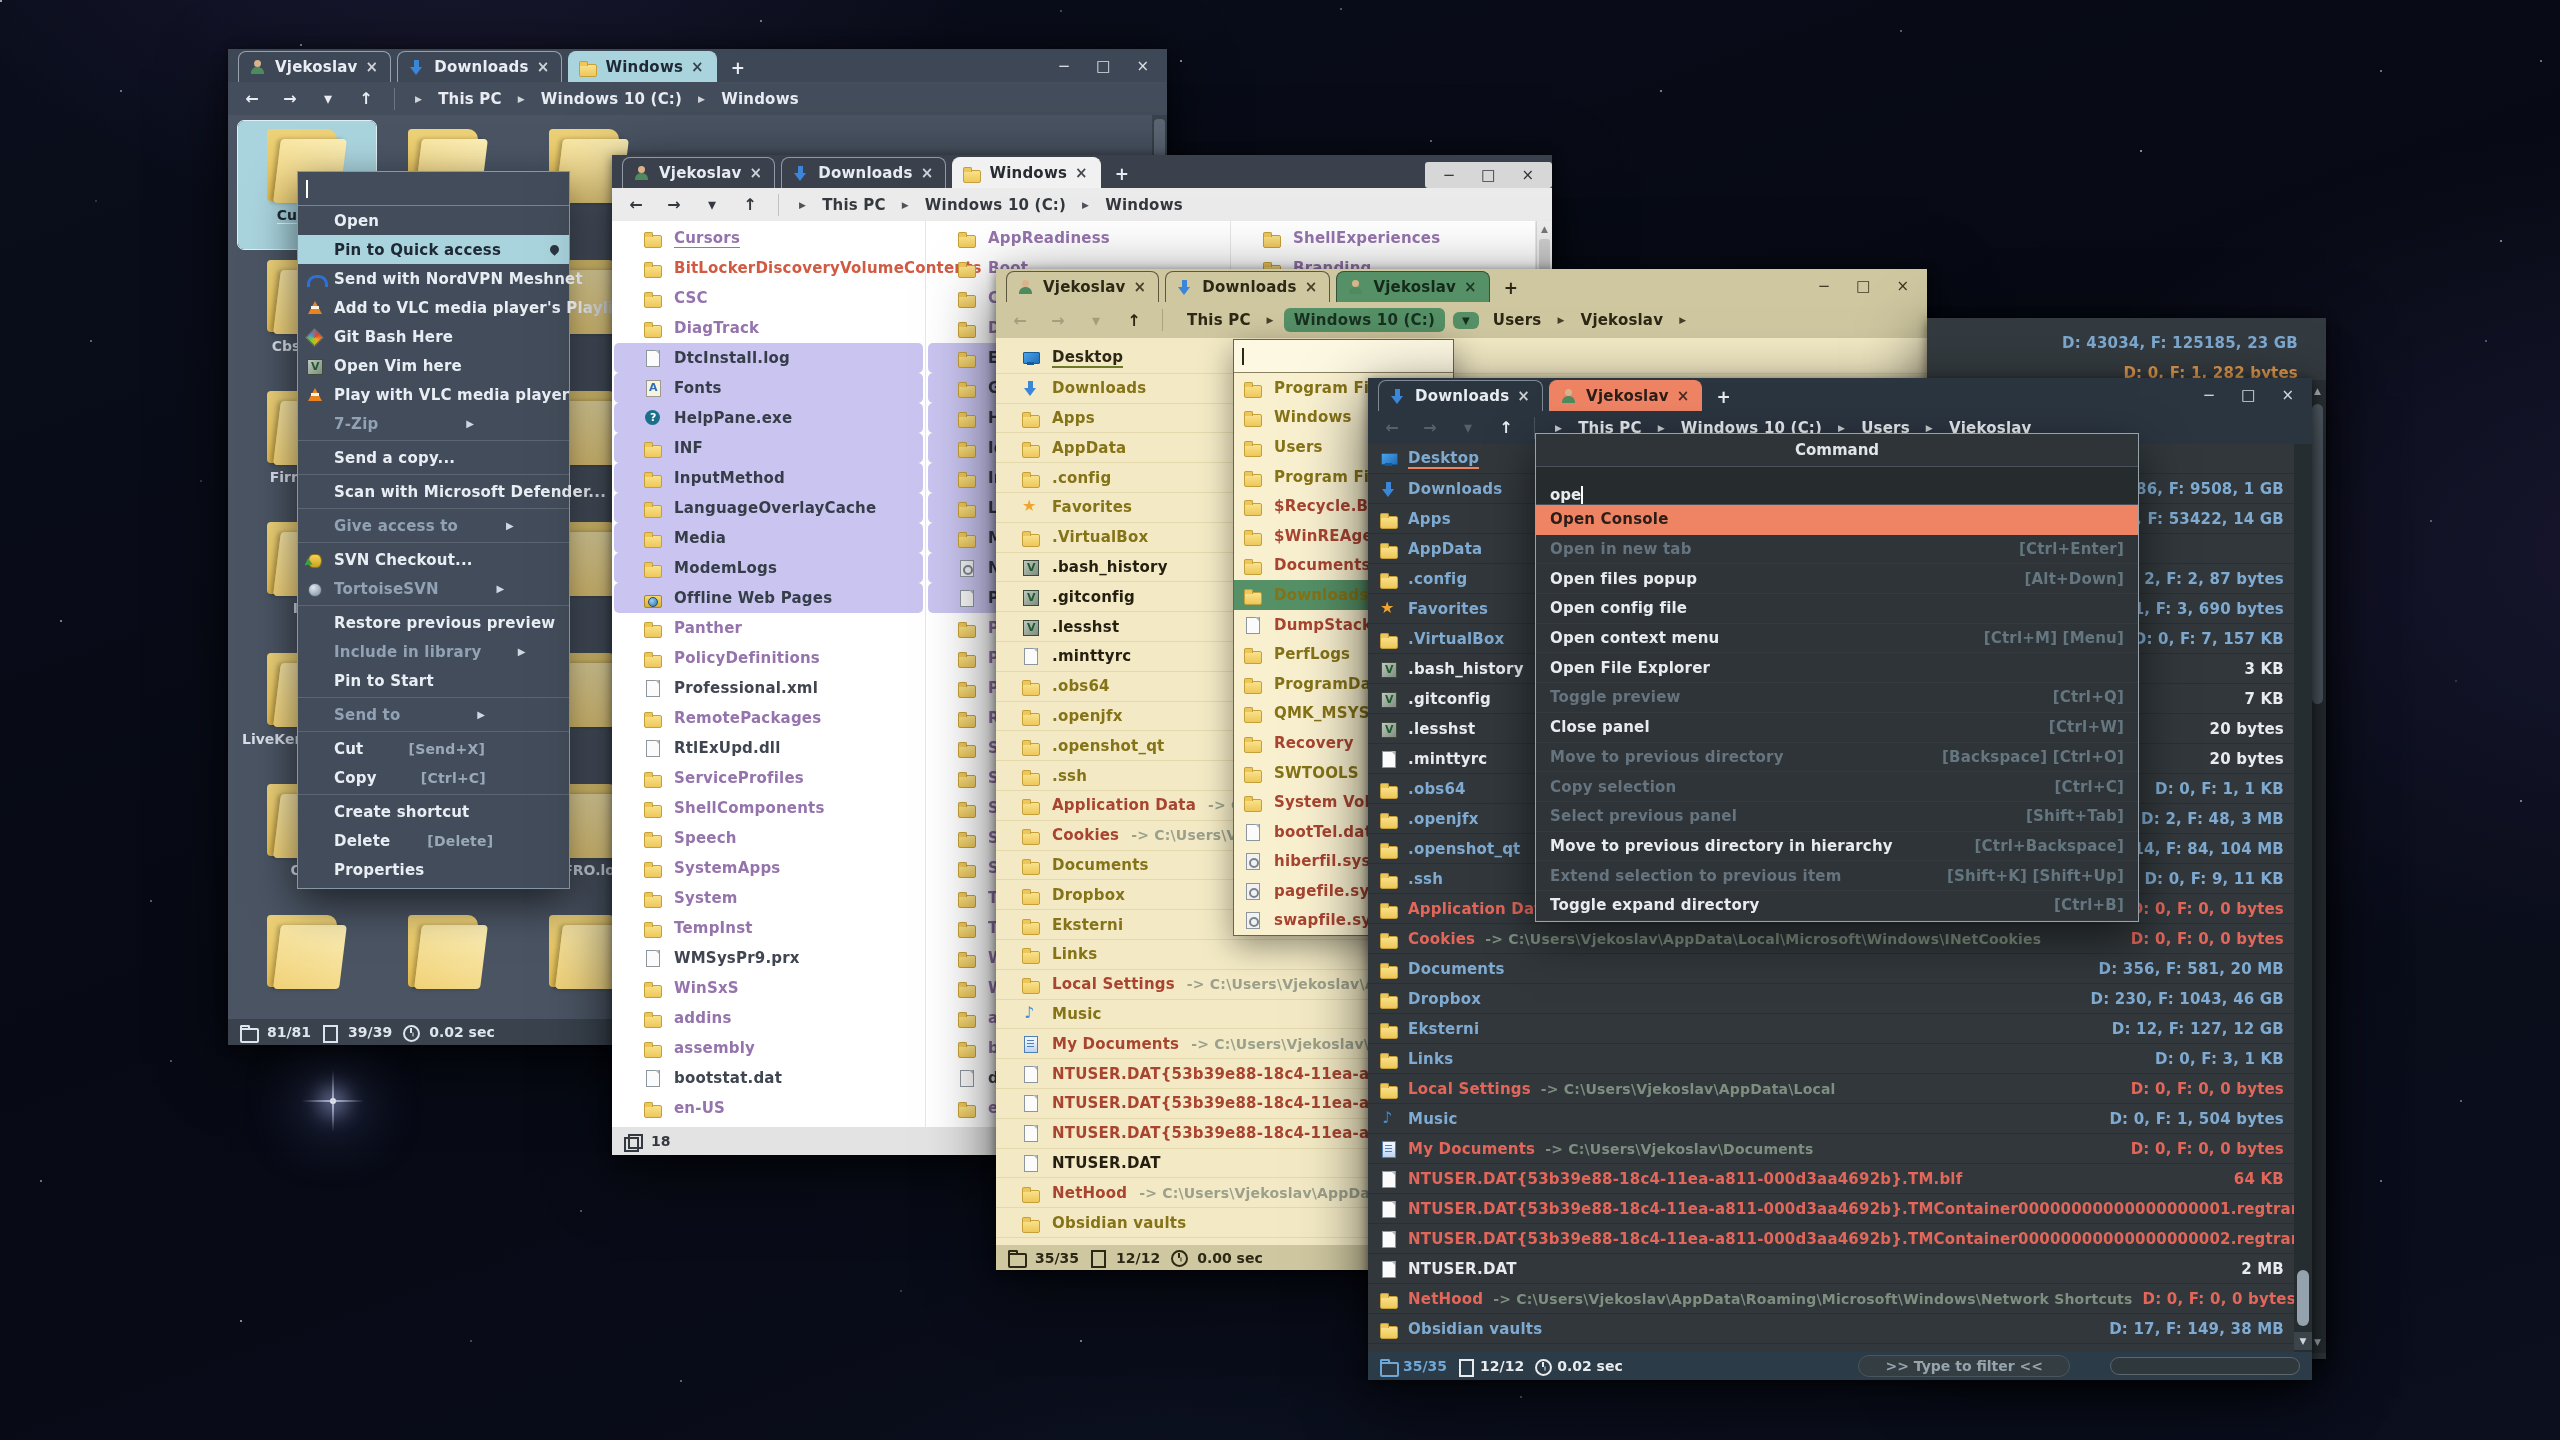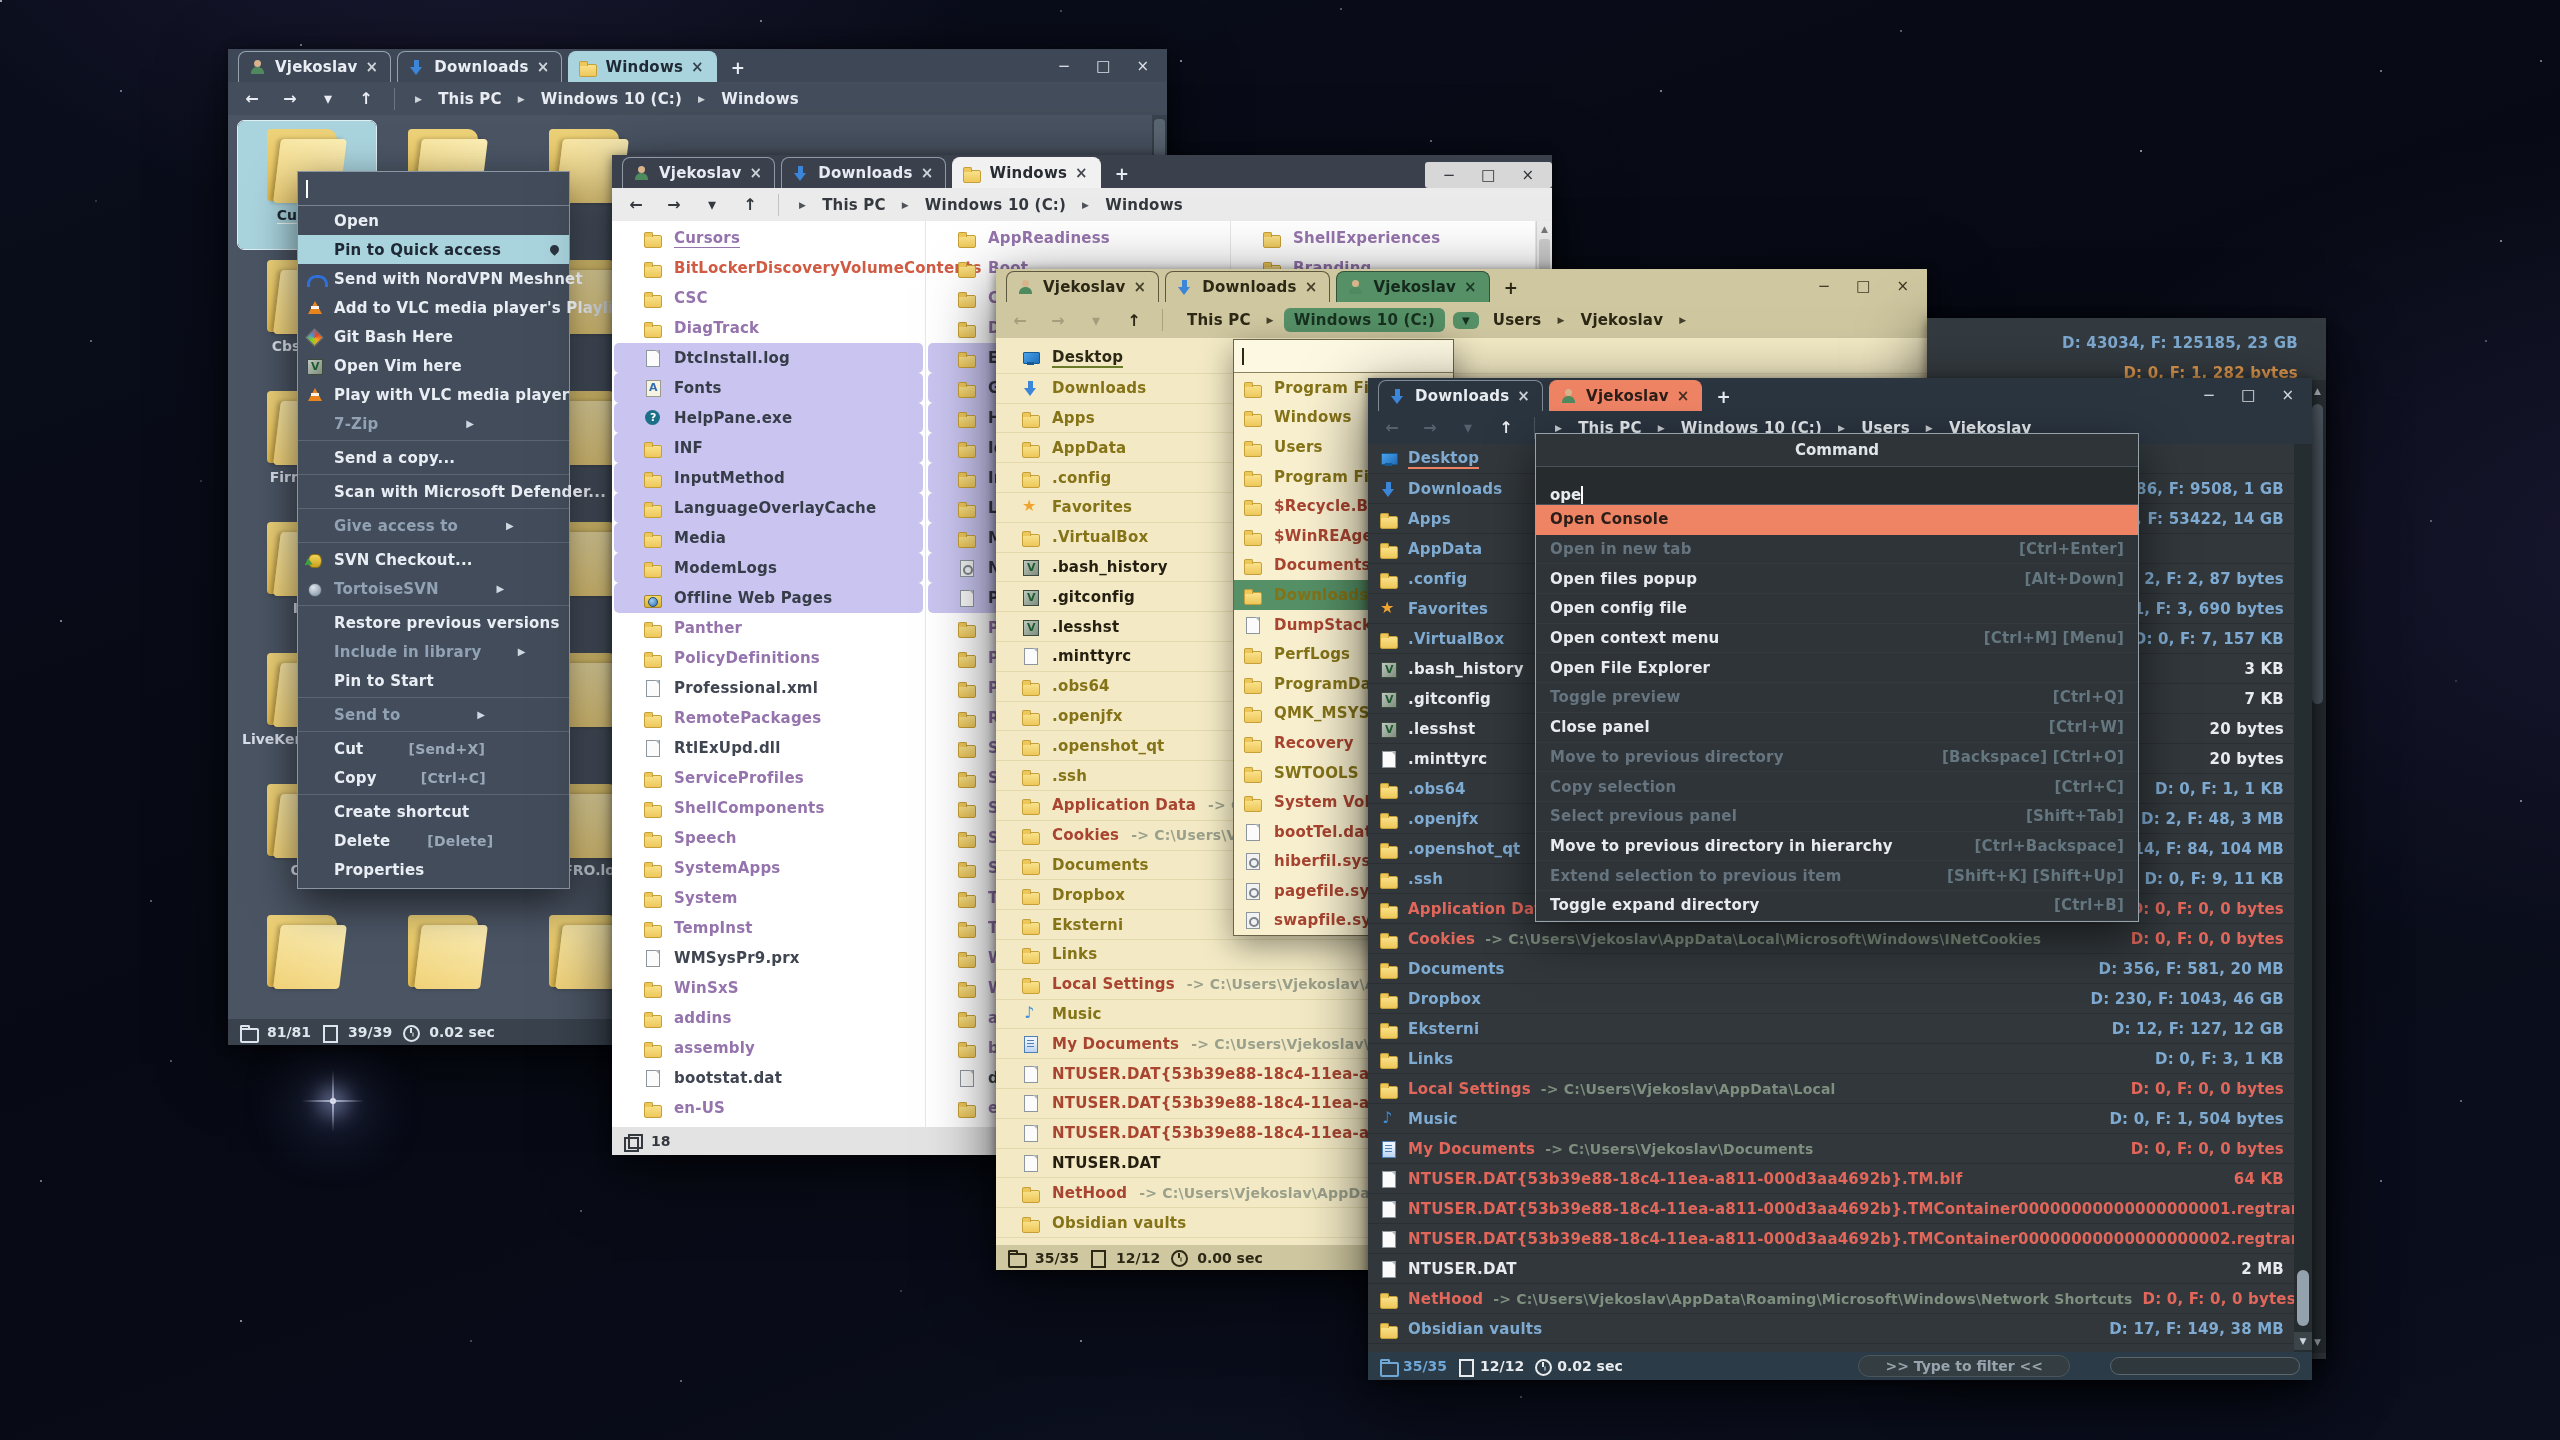--- a/index.html
+++ b/index.html
@@ -477,21 +477,21 @@
         <div class="mitem dis arrow">
         <span class="ic ic-tsvn"></span>
         <span class="mlabel">TortoiseSVN</span>
         <span class="mshort"></span>
         <span class="marrow">▶</span>
         <span class="pinicon"></span>
       </div>
         <div class="msep"></div>
         <div class="mitem">
         <span class="ic"></span>
-        <span class="mlabel">Restore previous versions</span>
+        <span class="mlabel">Restore previous preview</span>
         <span class="mshort"></span>
         <span class="marrow">▶</span>
         <span class="pinicon"></span>
       </div>
         <div class="mitem dis arrow">
         <span class="ic"></span>
         <span class="mlabel">Include in library</span>
         <span class="mshort"></span>
         <span class="marrow">▶</span>
         <span class="pinicon"></span>

